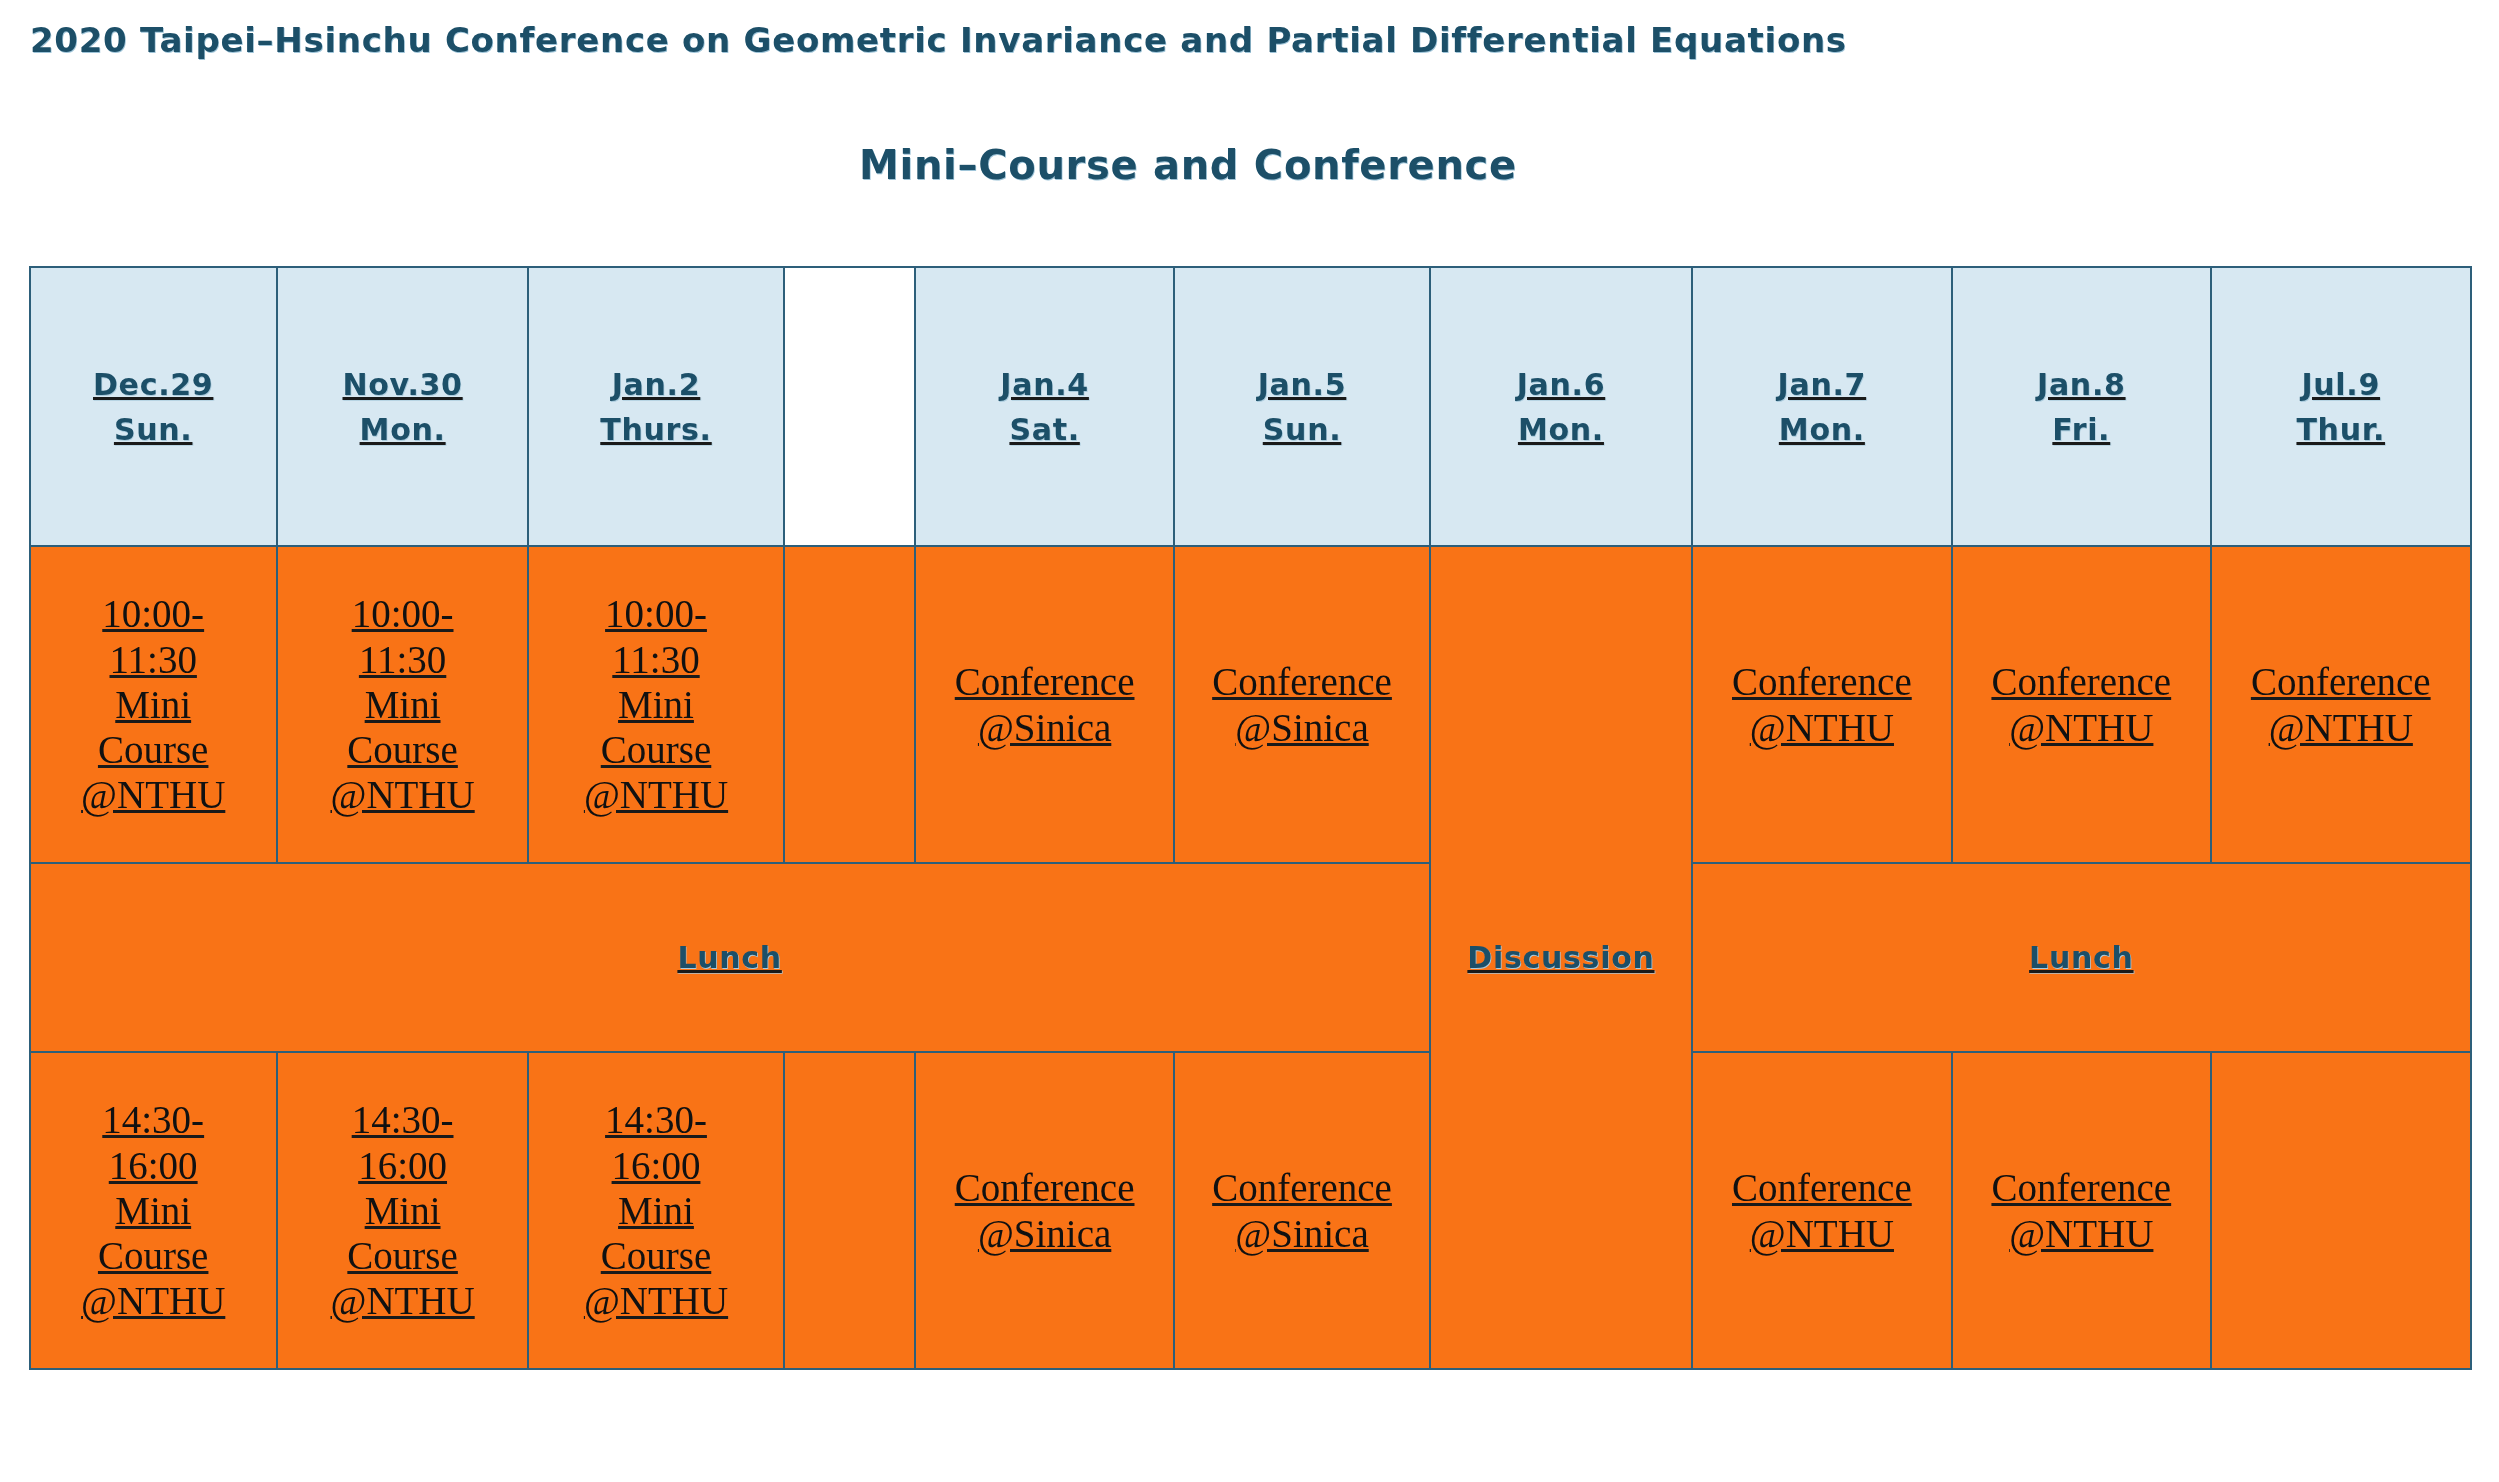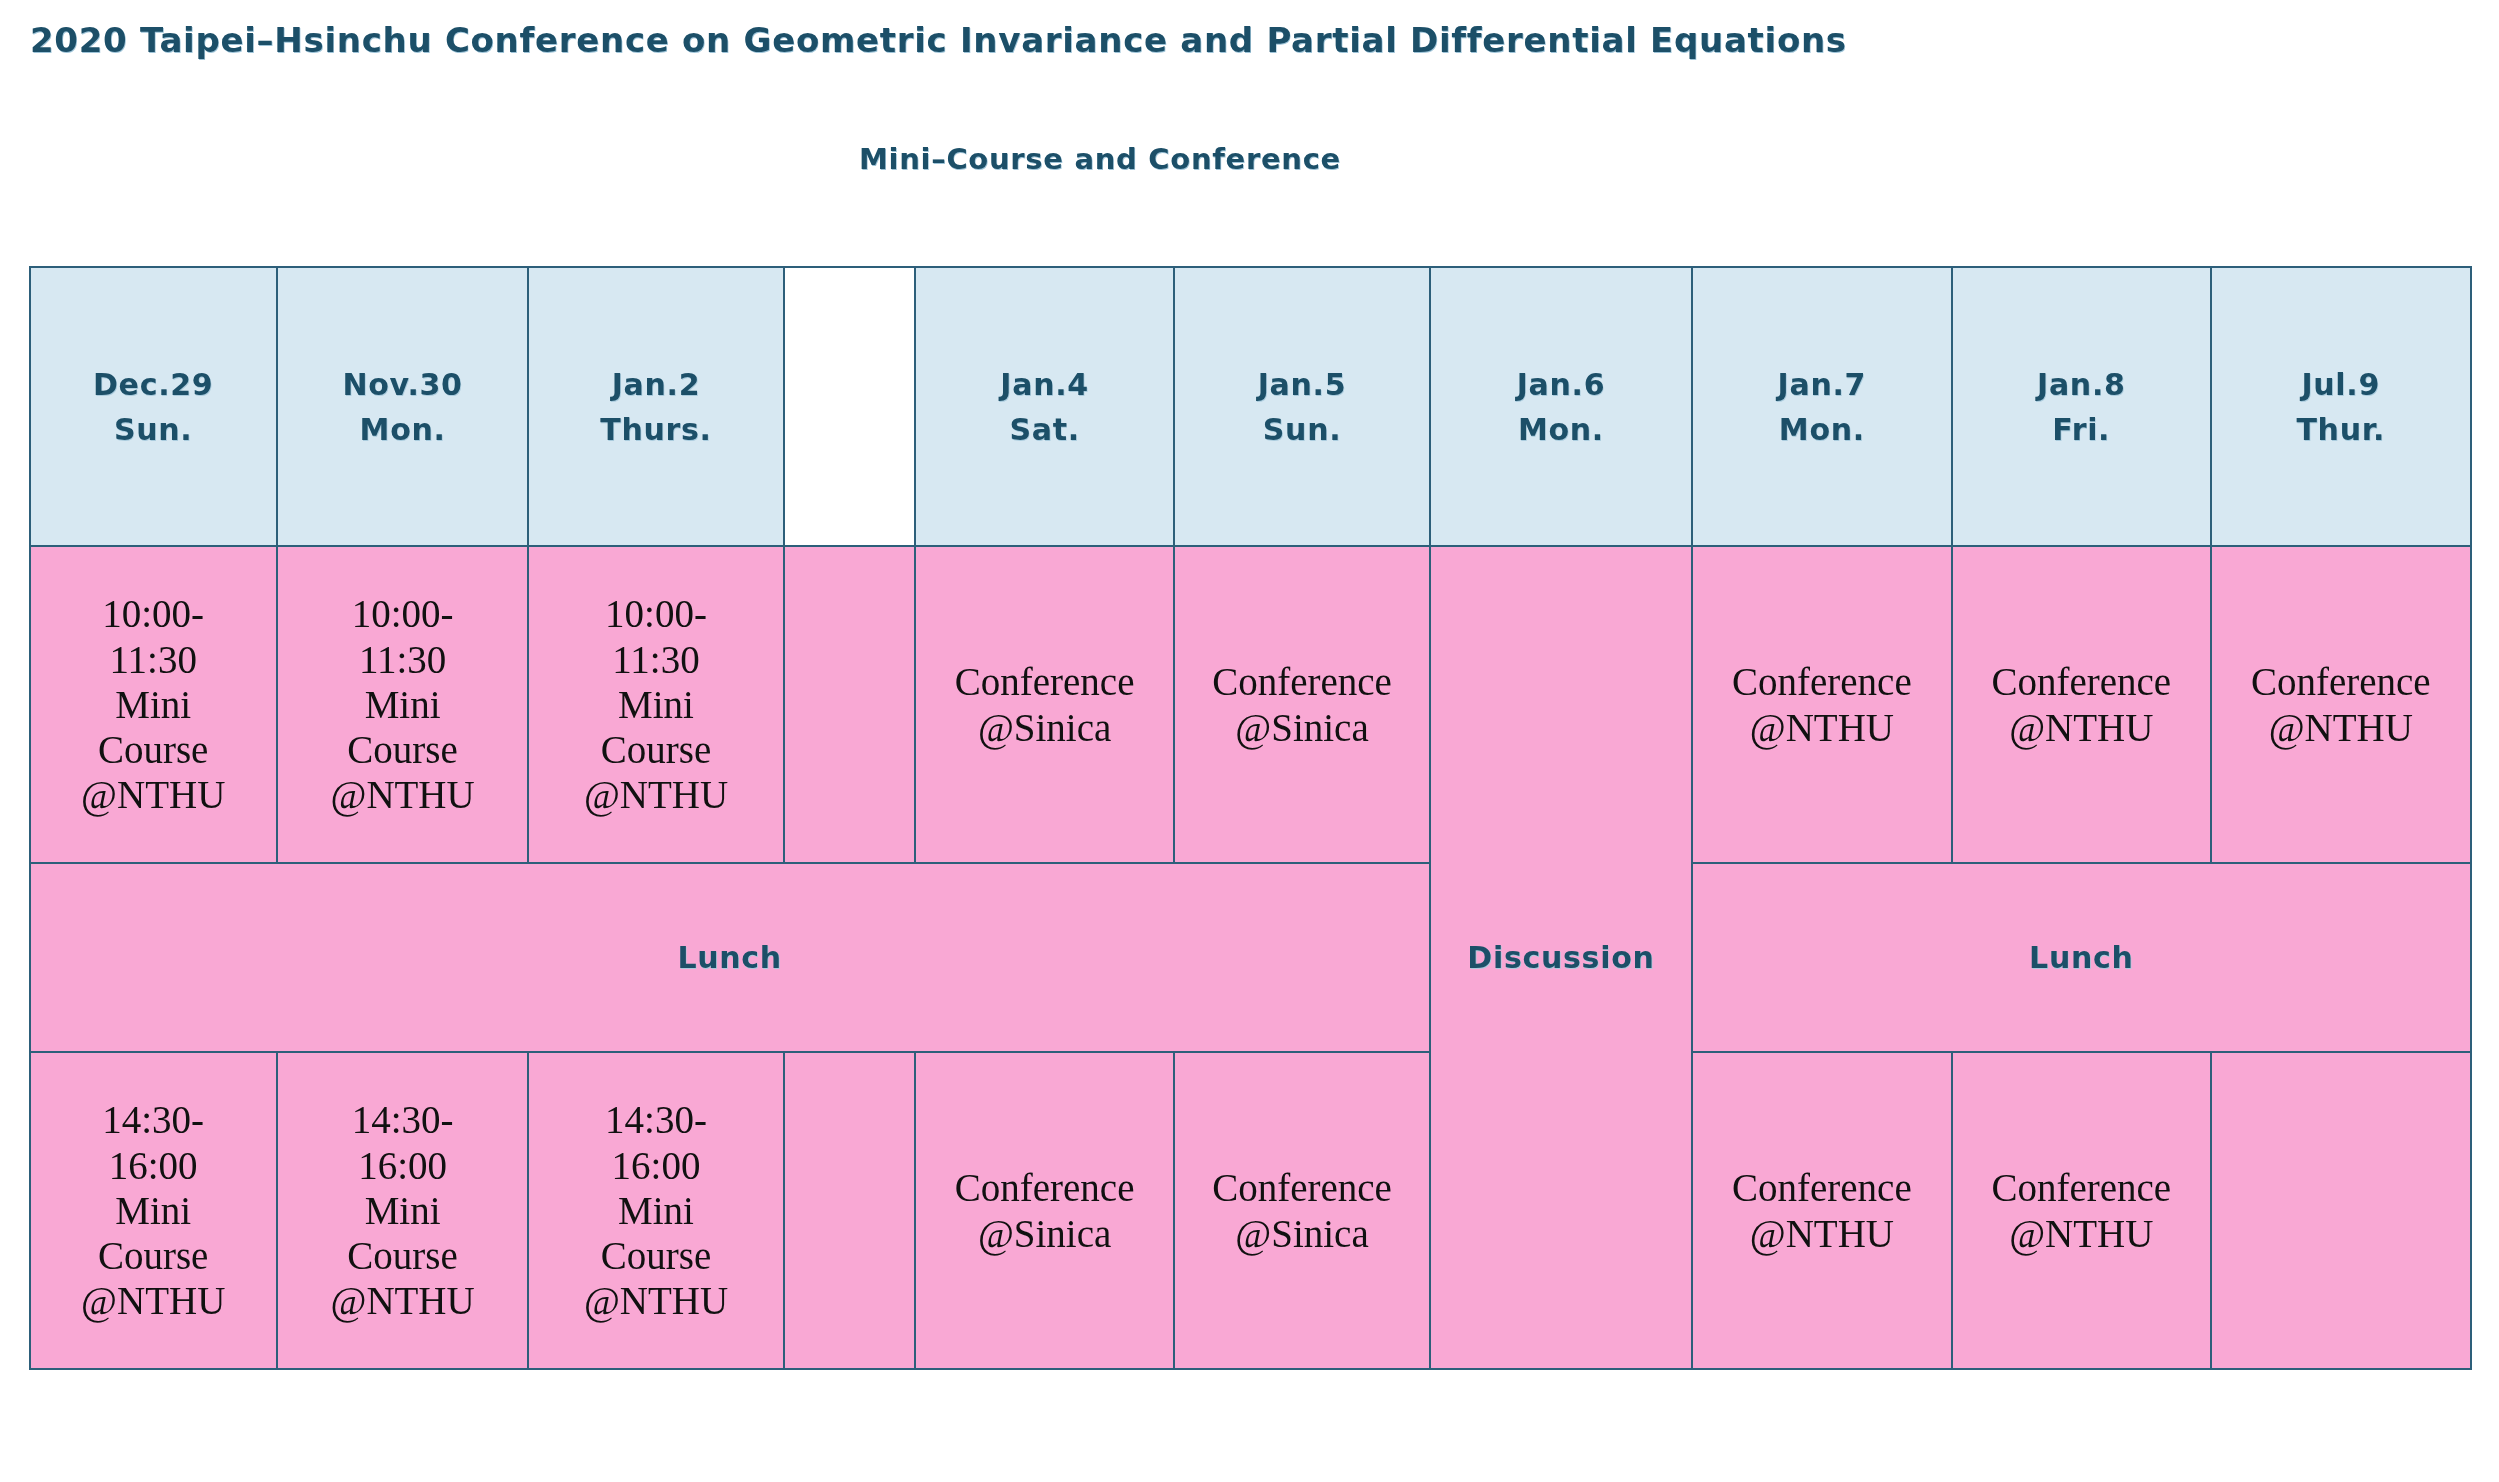--- a/index.html
+++ b/index.html
@@ -34,38 +34,39 @@
     color: #1c4f68;
     text-shadow: 0.7px 0.7px 0 #9ec4d8;
     white-space: nowrap;
   }
   .title-sub {
     position: absolute;
     top: 142px;
     left: 859px;
     font-family: "DejaVu Sans", sans-serif;
     font-weight: bold;
-    font-size: 29px;
+    font-size: 40px;
     letter-spacing: 0.7px;
     color: #1c4f68;
     text-shadow: 0.7px 0.7px 0 #9ec4d8;
     white-space: nowrap;
   }
   
   .sched-wrap {
     position: absolute;
     top: 266px;
     left: 28.5px;
     width: 2443px;
   }
   table.sched {
     border-collapse: collapse;
     table-layout: fixed;
     width: 2443px;
-    background: #f9a8d4;
+    background: #f97316;
+    text-decoration: underline;
   }
   table.sched td, table.sched th {
     border: 2.2px solid #2d5f7a;
     vertical-align: middle;
     text-align: center;
     padding: 0;
   }
   thead th {
     background: #d7e8f2;
     height: 277px;

